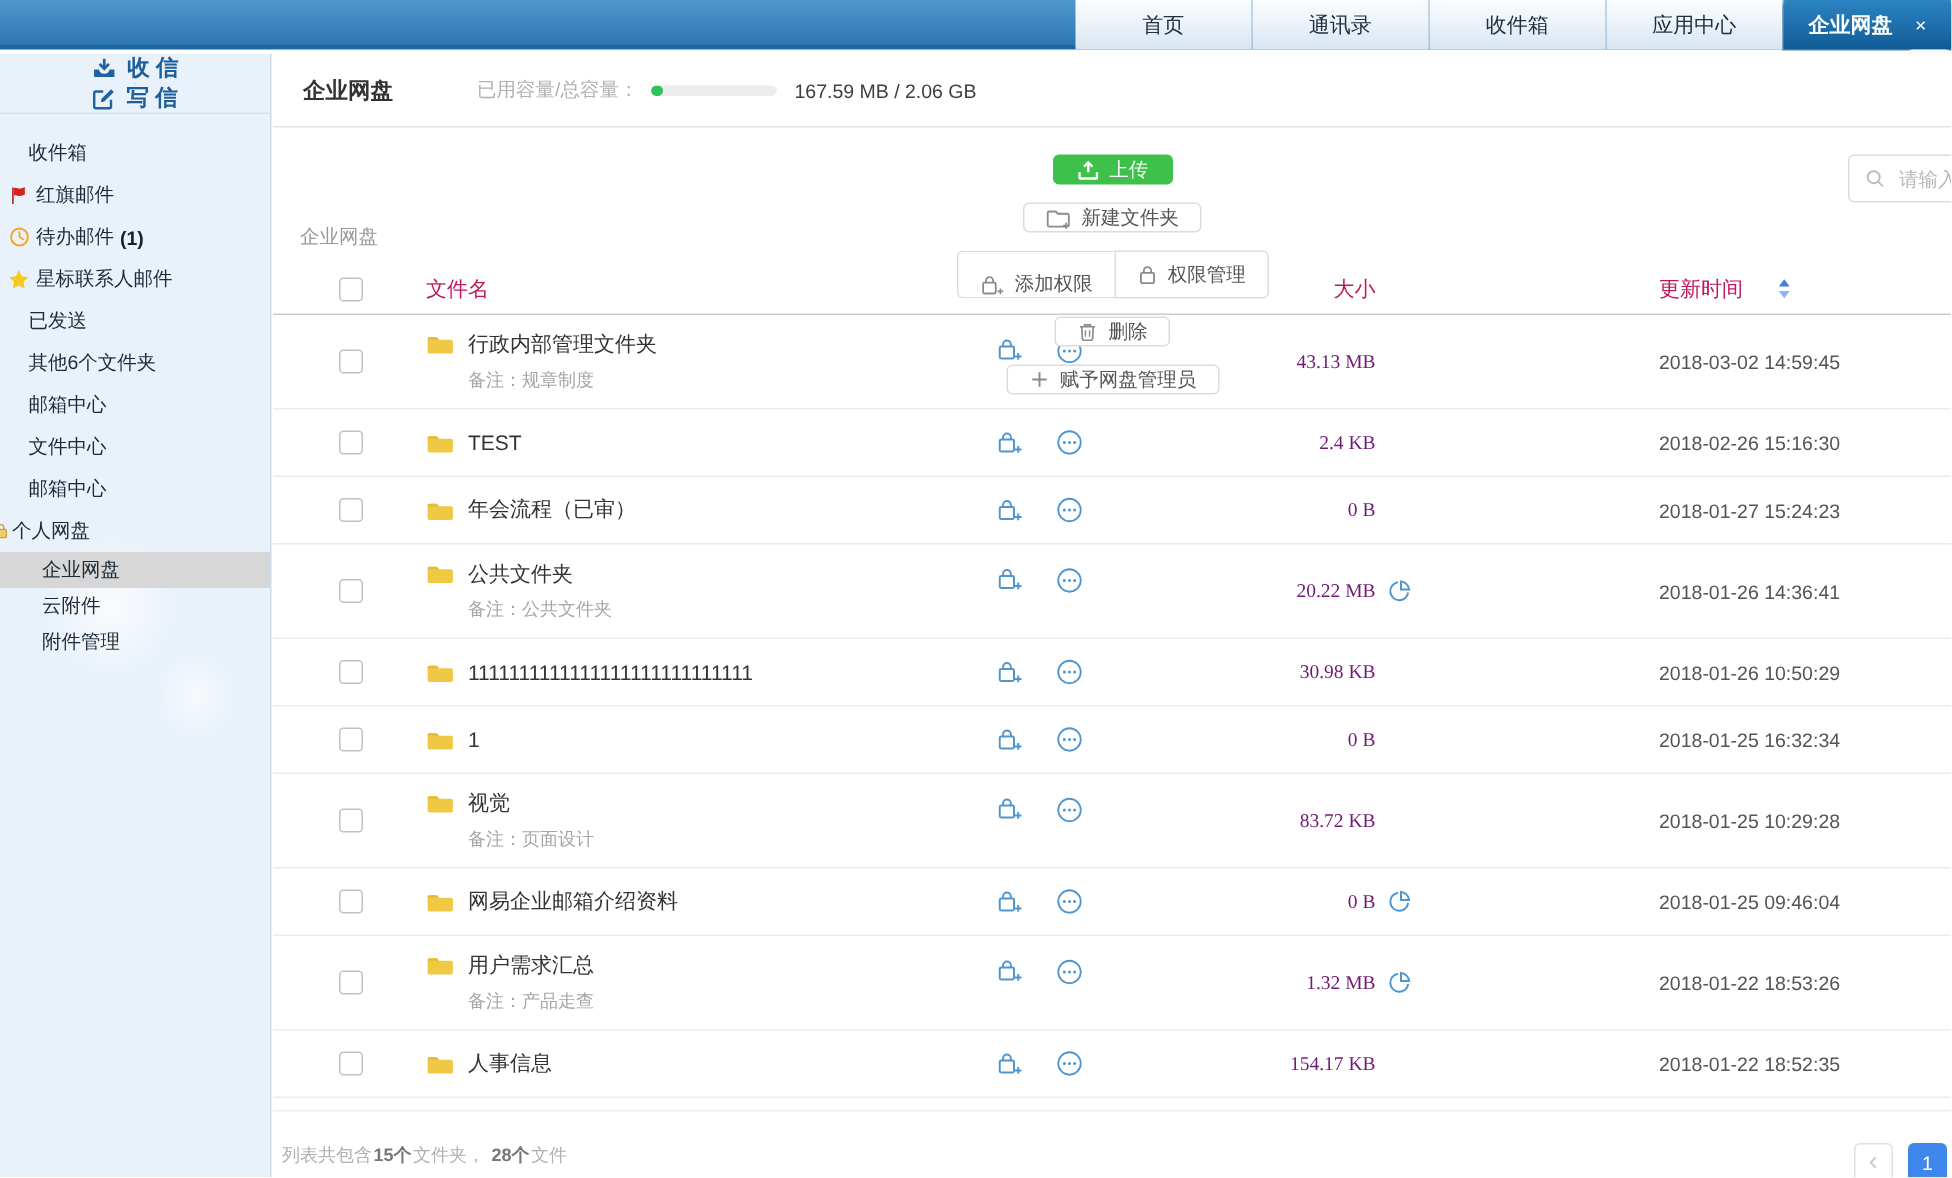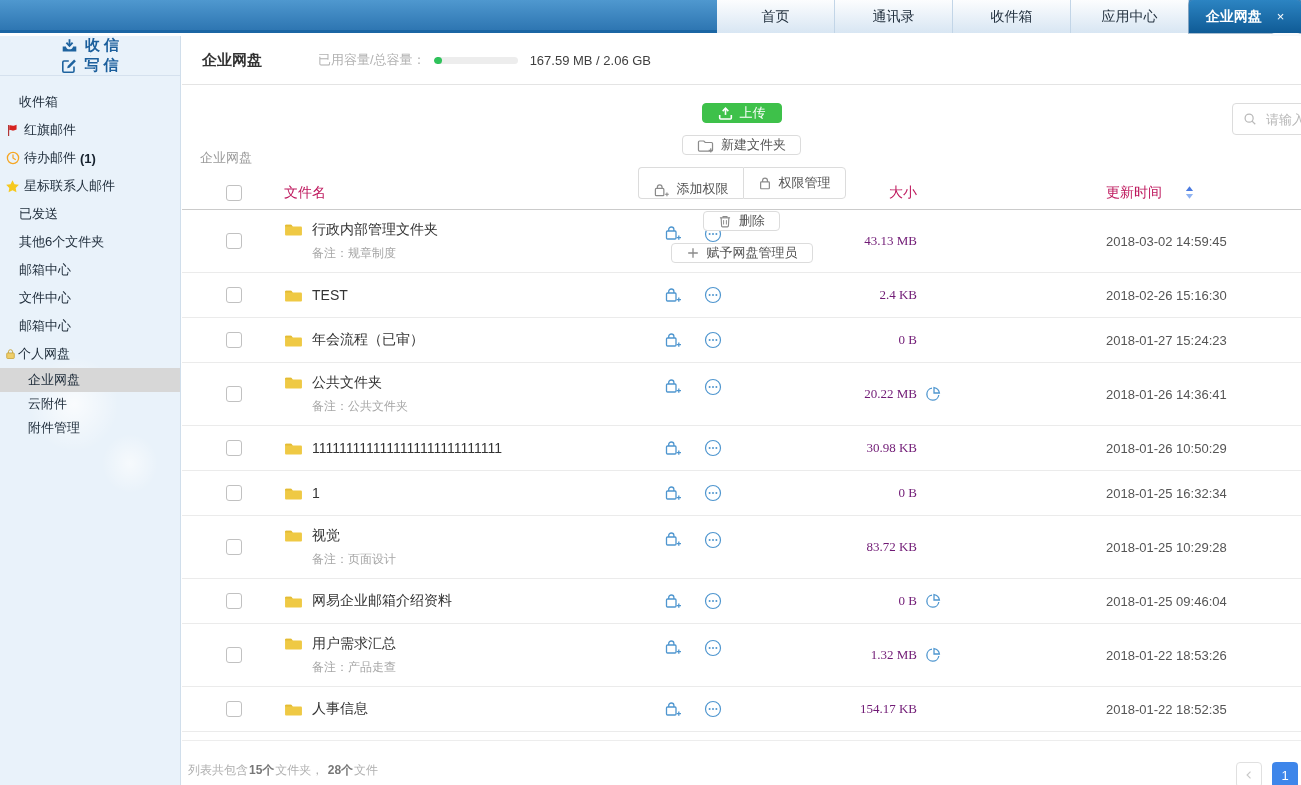--- a/index.html
+++ b/index.html
@@ -51,21 +51,21 @@
     flex:1; height:100%; display:flex; align-items:center; justify-content:center; gap:7px;
     font-size:15px; font-weight:bold; color:#1c5f9c; cursor:pointer;
   }
   .compose-divider { width:1px; height:24px; background:#c6d7e8; }
   .side-menu { padding-top:12px; position:relative; z-index:1; }
   .side-item {
     height:28px; display:flex; align-items:center; padding-left:19px;
     font-size:13px; color:#1d2b39; cursor:pointer; white-space:nowrap;
   }
   .side-item .side-ico { display:inline-flex; margin-left:-14px; margin-right:4px; width:15px; justify-content:center; }
-  .side-item.group { padding-left:13px; }
+  .side-item.group { padding-left:3px; }
   .side-item.group .side-ico { margin-left:-9px; margin-right:2px; width:12px; }
   .side-item.child { padding-left:28px; height:24px; }
   .side-item.selected { background:#d7d7d7; }
   .side-item .count { font-weight:bold; margin-left:4px; color:#16212d; }
   
   .main { position:absolute; top:36px; left:182px; right:0; bottom:0; background:#fff; overflow:hidden; }
   .disk-header { height:49px; display:flex; align-items:center; padding:0 20px; border-bottom:1px solid #e4e4e4; }
   .disk-title { font-size:15px; font-weight:bold; color:#333; }
   .cap-label { margin-left:56px; font-size:13px; color:#b1b1b1; }
   .cap-bar { width:84px; height:7px; border-radius:4px; background:#ededed; margin-left:8px; position:relative; overflow:hidden; }

